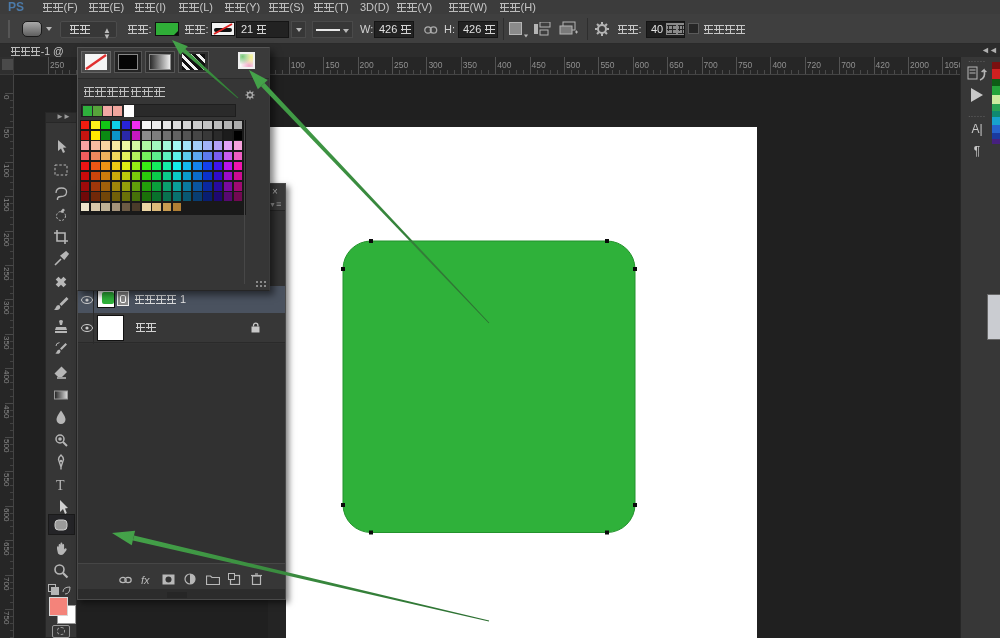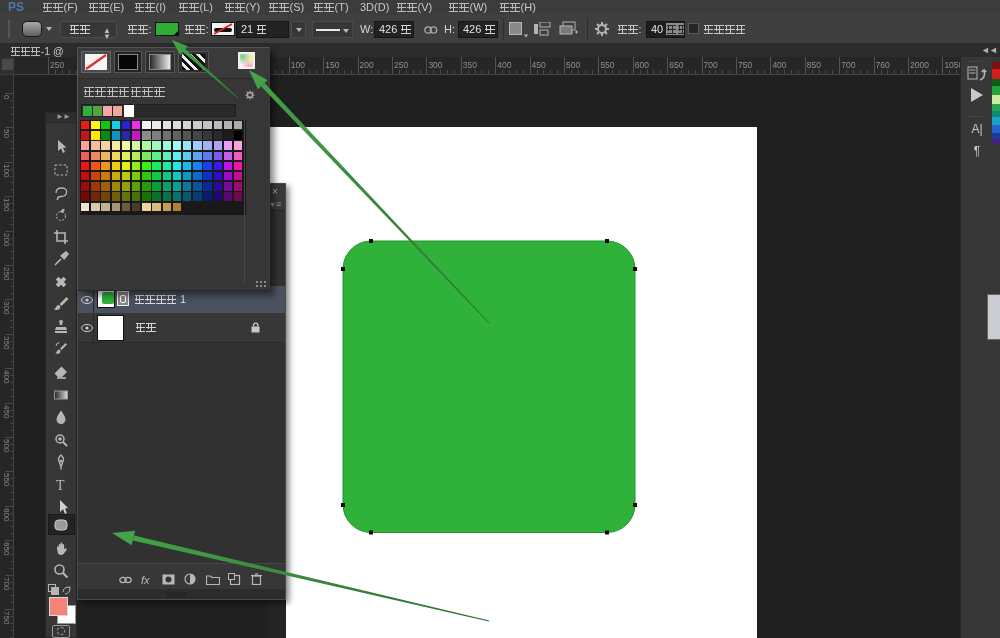--- a/index.html
+++ b/index.html
@@ -273,33 +273,33 @@
       <span class="mtick" style="left:735.8px"></span>
       <span class="mtick" style="left:742.6px"></span>
       <span class="mtick" style="left:749.5px"></span>
       <span class="tick" style="left:756.4px"></span>
       <span class="rnum" style="left:758.4px">400</span>
       <span class="mtick" style="left:763.3px"></span>
       <span class="mtick" style="left:770.2px"></span>
       <span class="mtick" style="left:777.0px"></span>
       <span class="mtick" style="left:783.9px"></span>
       <span class="tick" style="left:790.8px"></span>
-      <span class="rnum" style="left:792.8px">850</span>
+      <span class="rnum" style="left:792.8px">720</span>
       <span class="mtick" style="left:797.7px"></span>
       <span class="mtick" style="left:804.6px"></span>
       <span class="mtick" style="left:811.4px"></span>
       <span class="mtick" style="left:818.3px"></span>
       <span class="tick" style="left:825.2px"></span>
       <span class="rnum" style="left:827.2px">700</span>
       <span class="mtick" style="left:832.1px"></span>
       <span class="mtick" style="left:839.0px"></span>
       <span class="mtick" style="left:845.8px"></span>
       <span class="mtick" style="left:852.7px"></span>
       <span class="tick" style="left:859.6px"></span>
-      <span class="rnum" style="left:861.6px">760</span>
+      <span class="rnum" style="left:861.6px">420</span>
       <span class="mtick" style="left:866.5px"></span>
       <span class="mtick" style="left:873.4px"></span>
       <span class="mtick" style="left:880.2px"></span>
       <span class="mtick" style="left:887.1px"></span>
       <span class="tick" style="left:894.0px"></span>
       <span class="rnum" style="left:896.0px">2000</span>
       <span class="mtick" style="left:900.9px"></span>
       <span class="mtick" style="left:907.8px"></span>
       <span class="mtick" style="left:914.6px"></span>
       <span class="mtick" style="left:921.5px"></span>

